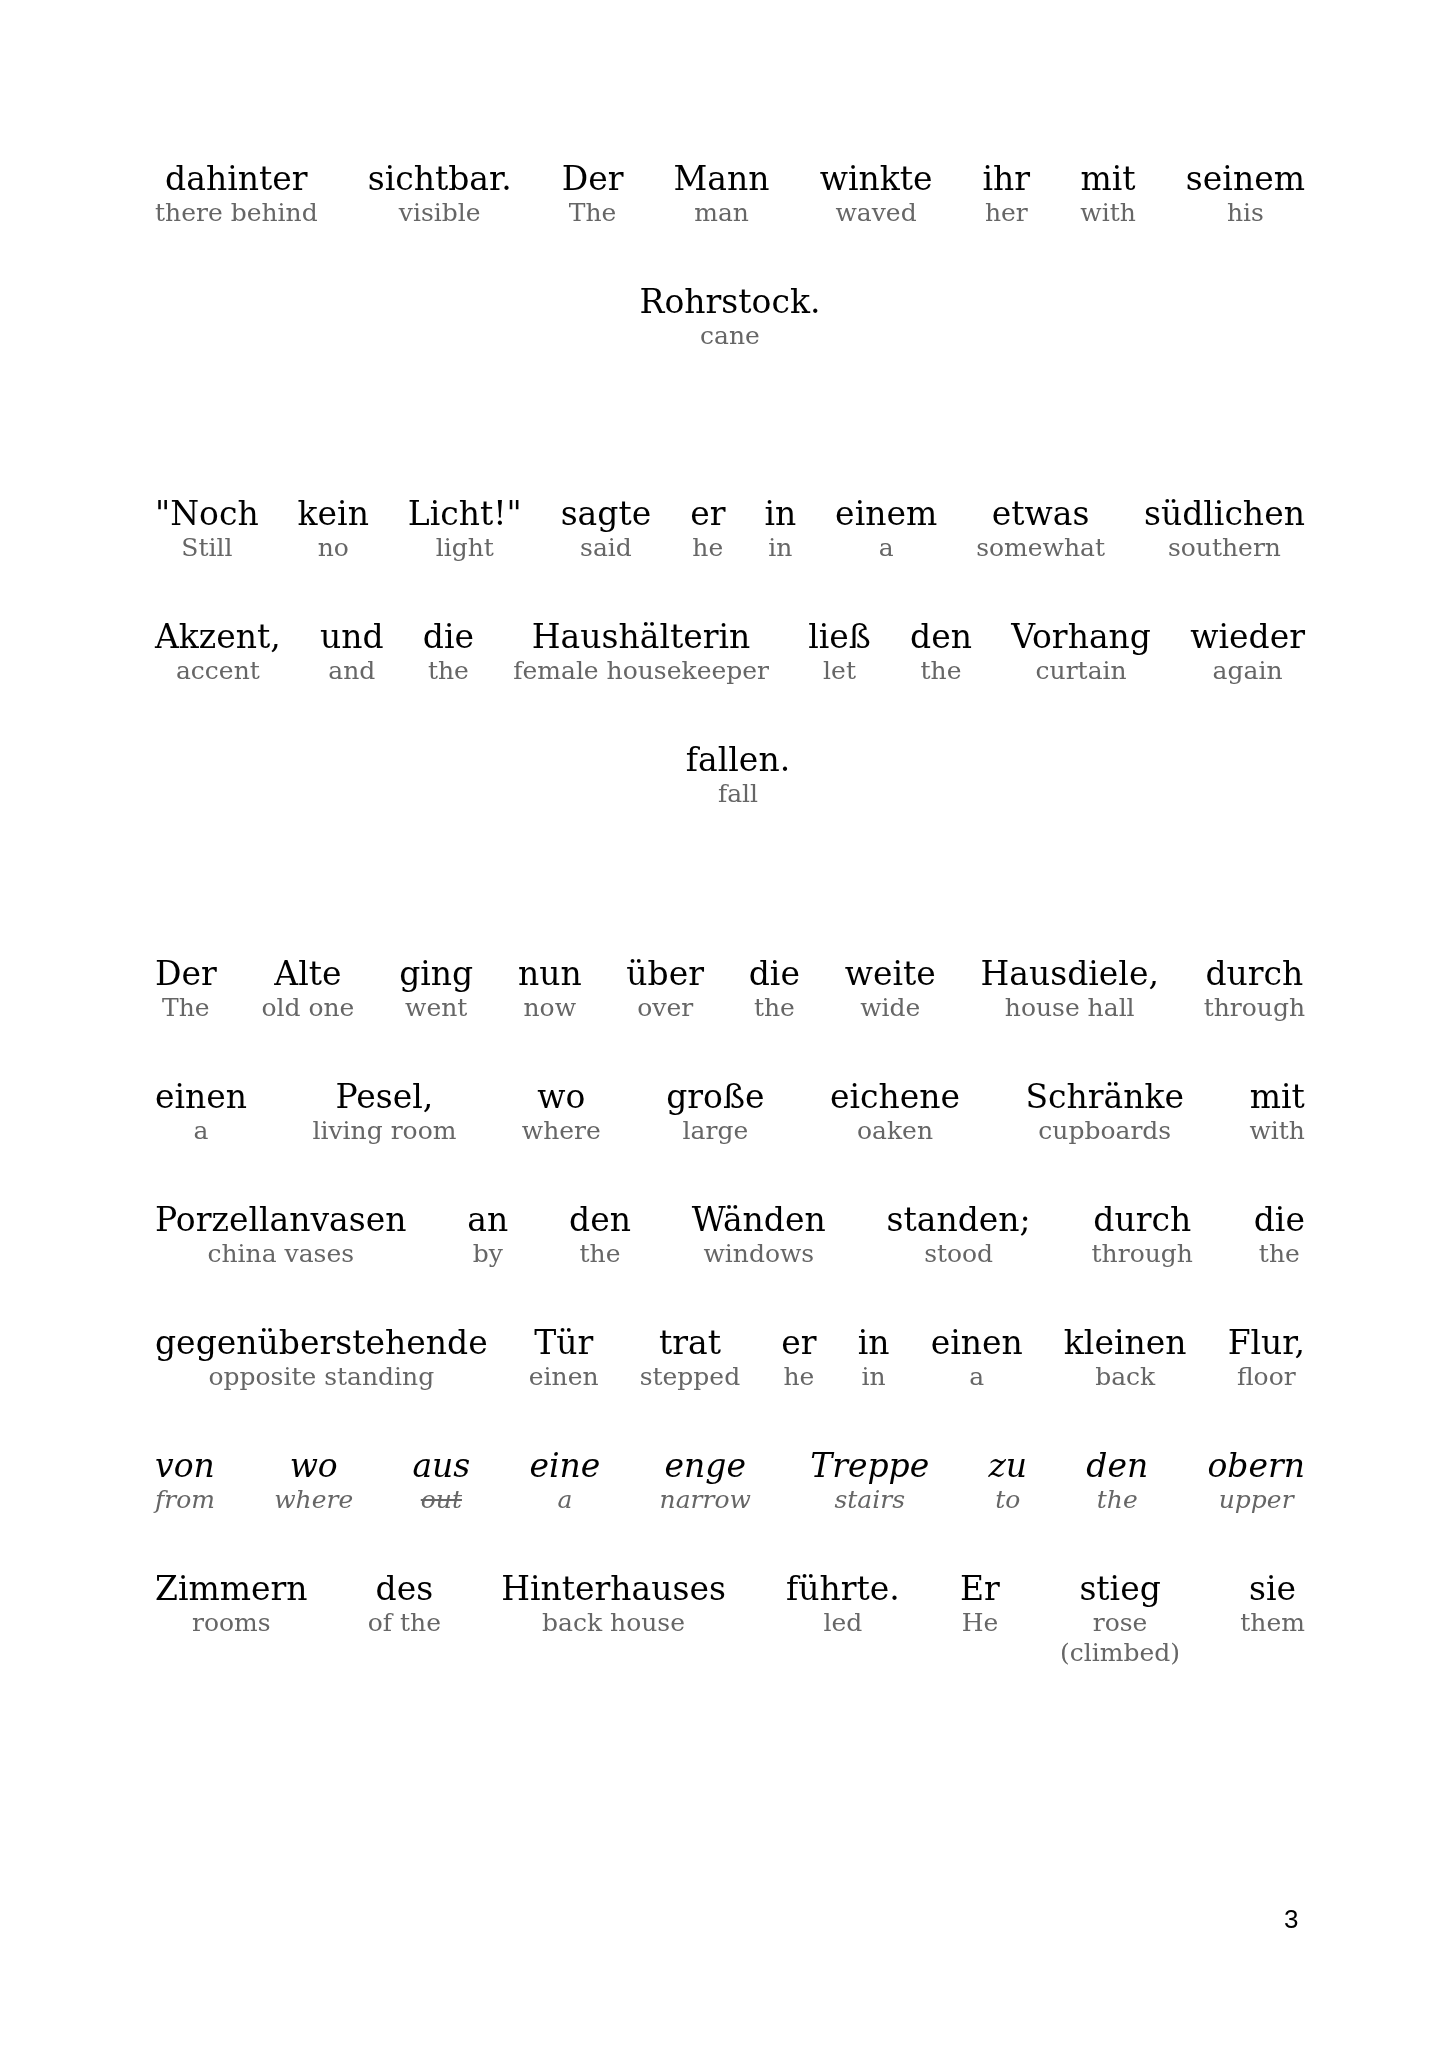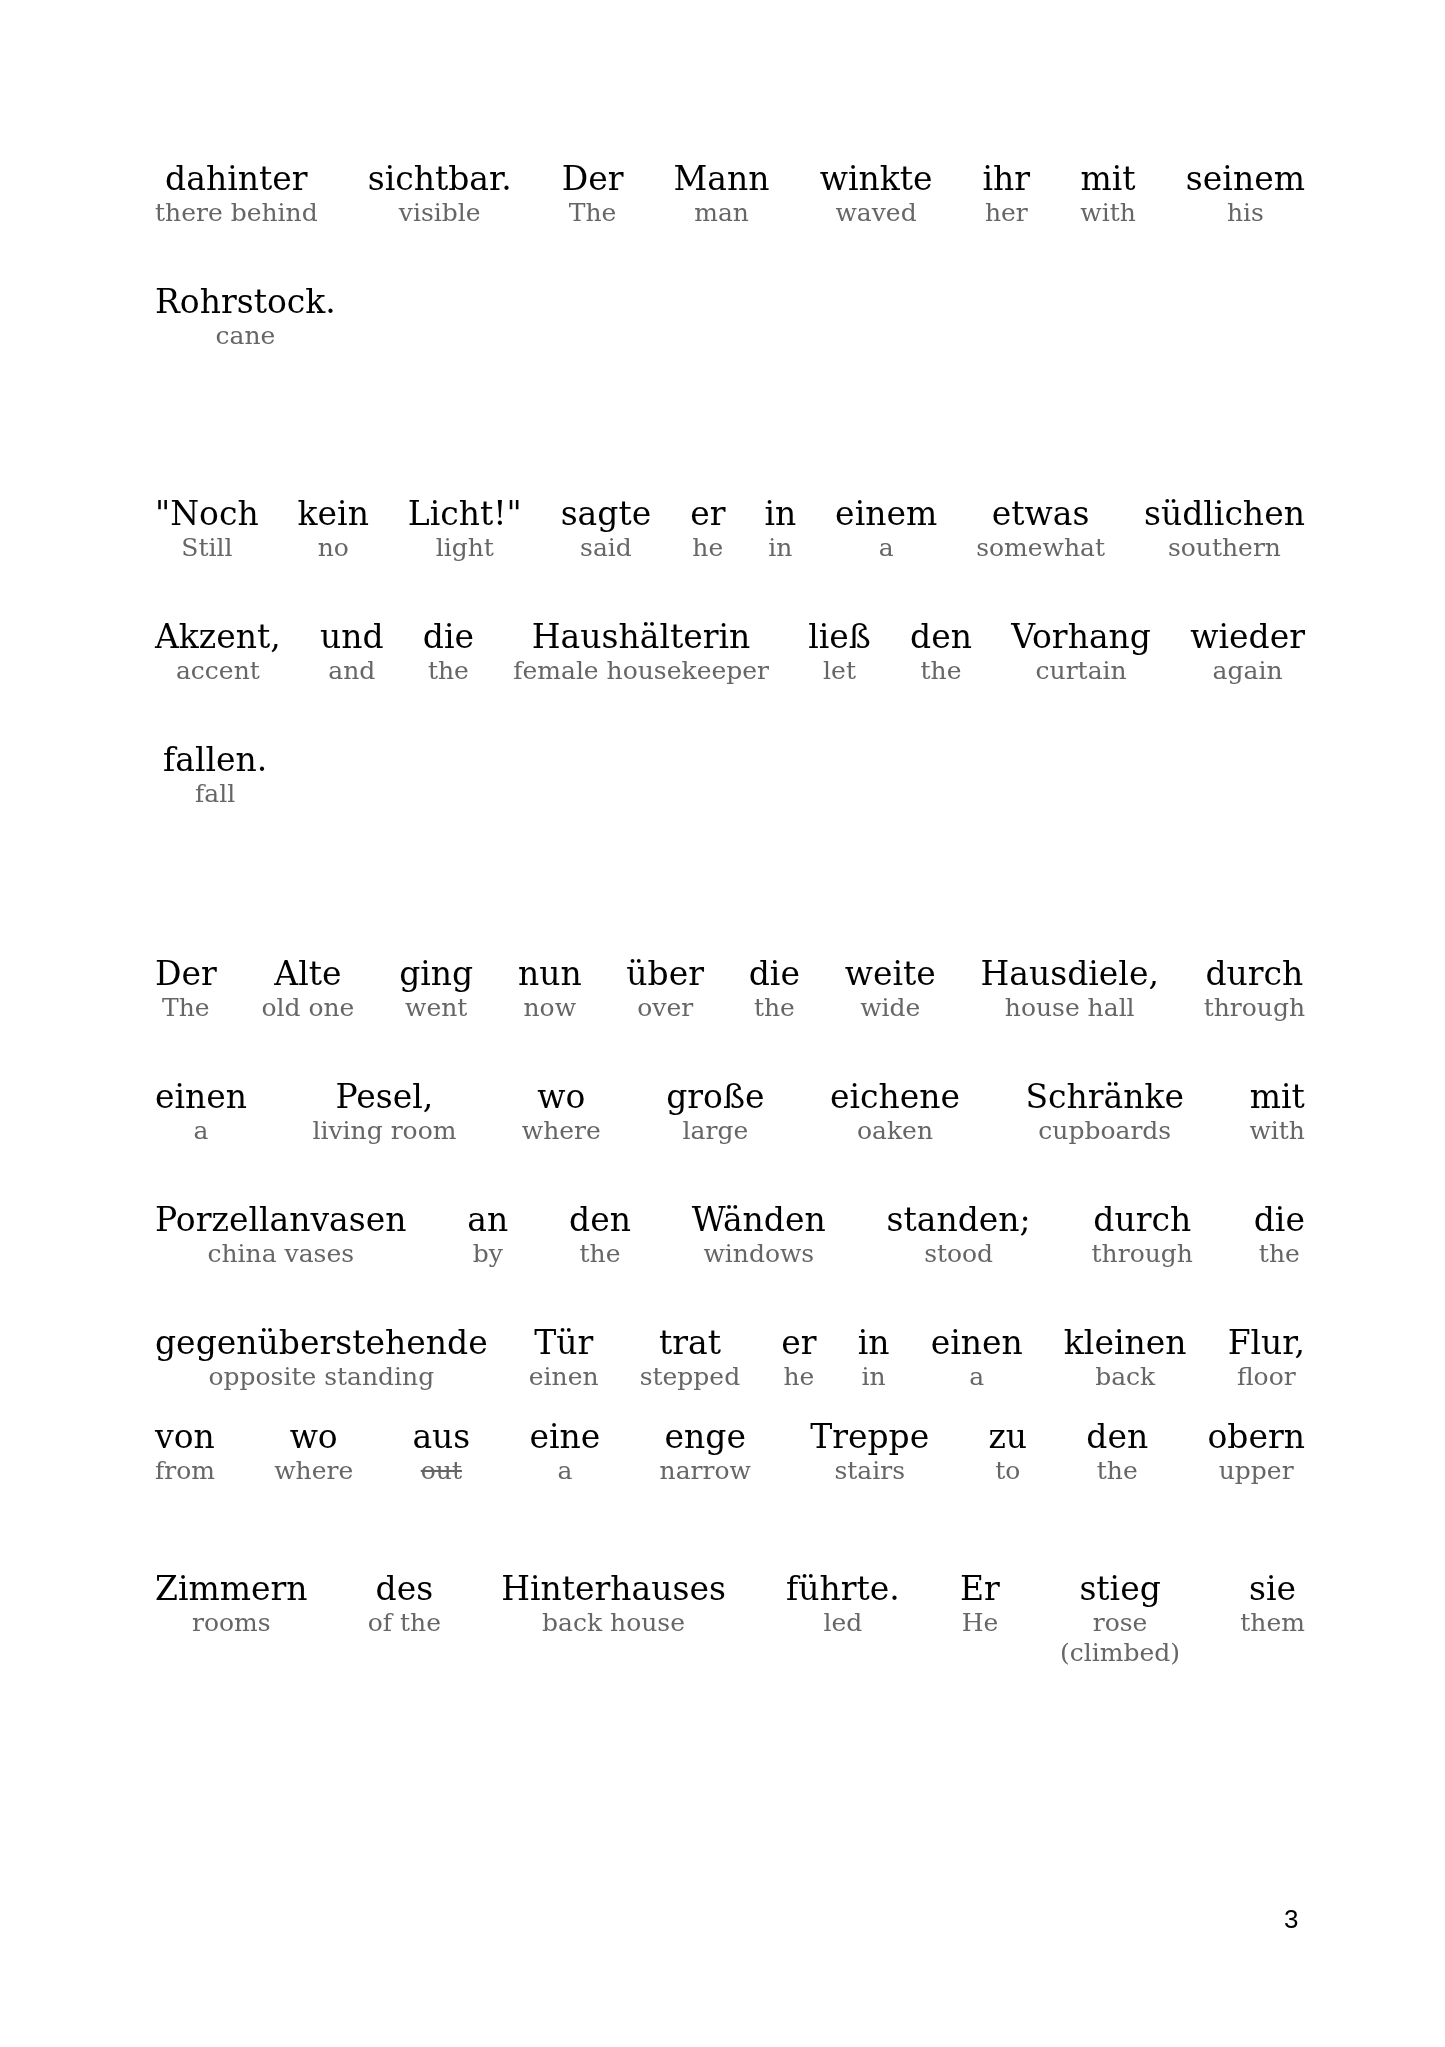--- a/index.html
+++ b/index.html
@@ -1,19 +1,19 @@
 <!DOCTYPE html>
 <html><head>
 <meta charset="utf-8">
 <style>
   html, body { margin:0; padding:0; background:#ffffff; }
   body { width:1445px; height:2047px; position:relative; overflow:hidden; font-family:"DejaVu Serif", serif; }
   .page { position:absolute; left:0; top:0; width:1445px; height:2047px; }
   .line { position:absolute; left:155px; width:1150px; display:flex; justify-content:space-between; align-items:flex-start; }
-  .line.last { justify-content:flex-start; }
+  .line.last { justify-content:center; }
   .tok { display:flex; flex-direction:column; align-items:center; white-space:nowrap; }
   .de { font-size:33px; color:#000; line-height:38px; }
   .en { font-size:25px; color:#666; line-height:30px; text-align:center; }
   .en.strike { text-decoration:line-through; }
   .pageno { position:absolute; left:1284px; top:1904px; font-family:"Liberation Sans", sans-serif; font-size:26px; color:#000; }
 </style>
 </head>
 <body>
 
 <div class="page" id="page">
@@ -260,21 +260,21 @@
       </div>
       <div class="tok">
         <span class="de">kleinen</span>
         <span class="en">back</span>
       </div>
       <div class="tok">
         <span class="de">Flur,</span>
         <span class="en">floor</span>
       </div>
     </div>
-    <div class="line" style="top: 1418px;">
+    <div class="line" style="top: 1447px; font-style: italic;">
       <div class="tok">
         <span class="de">von</span>
         <span class="en">from</span>
       </div>
       <div class="tok">
         <span class="de">wo</span>
         <span class="en">where</span>
       </div>
       <div class="tok">
         <span class="de">aus</span>

